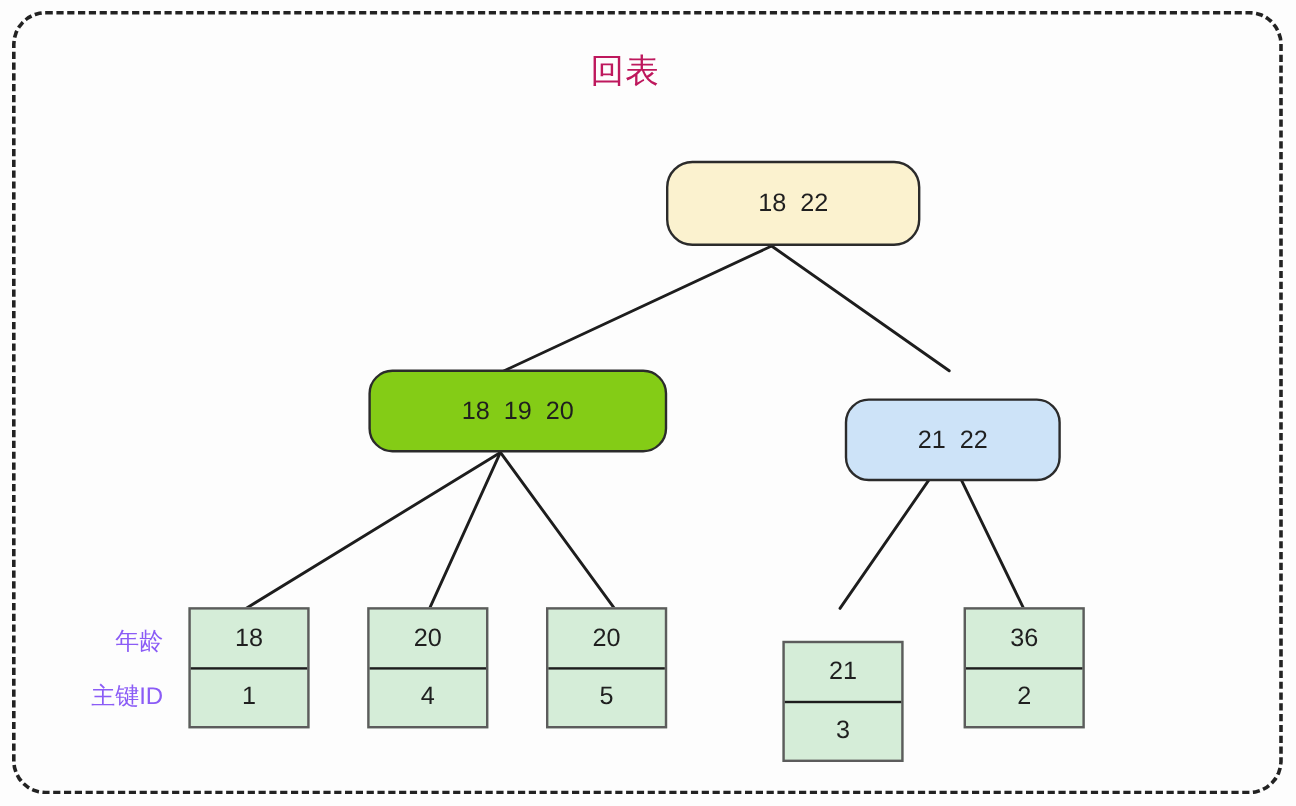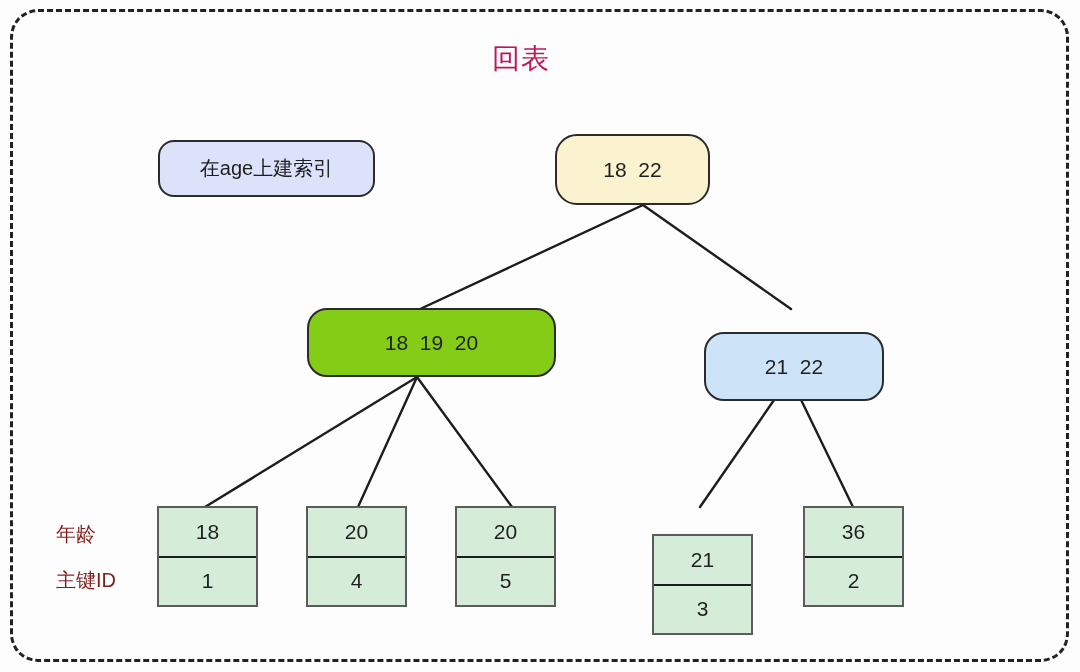--- a/index.html
+++ b/index.html
@@ -59,21 +59,21 @@
     top: 140px;
     width: 217px;
     height: 57px;
     border-radius: 16px;
     background: #dbe2fa;
     font-size: 20px;
   }
   .node-root {
     left: 555px;
     top: 134px;
-    width: 155px;
+    width: 212px;
     height: 71px;
     border-radius: 22px;
     background: #fbf2cf;
   }
   .node-internal-left {
     left: 307px;
     top: 308px;
     width: 249px;
     height: 69px;
     border-radius: 20px;
@@ -113,23 +113,23 @@
     border-bottom: 2px solid #1d1d1d;
   }
   .leaf-1 { left: 157px; }
   .leaf-2 { left: 306px; }
   .leaf-3 { left: 455px; }
   .leaf-4 { left: 652px; margin-top: 28px; }
   .leaf-5 { left: 803px; }
   .row-label {
     position: absolute;
     width: 80px;
-    text-align: left;
+    text-align: right;
     font-size: 20px;
-    color: #7f1d1d;
+    color: #8b5cf6;
   }
   .row-label-age { left: 56px; top: 521px; }
   .row-label-id  { left: 56px; top: 567px; }
 </style>
 </head>
 <body>
 
 <div id="canvas">
 
   <div class="outer-frame"></div>
@@ -141,23 +141,20 @@
       <path d="M643 205 L418 310"></path>
       <path d="M643 205 L791 309"></path>
       <path d="M417 377 L205 507"></path>
       <path d="M417 377 L358 507"></path>
       <path d="M417 377 L512 507"></path>
       <path d="M790 377 L700 507"></path>
       <path d="M790 377 L853 507"></path>
     </g>
   </svg>
 
-  <div class="node node-annotation">
-    <span>在age上建索引</span>
-  </div>
 
   <div class="node node-root">
     <span>18  22</span>
   </div>
 
   <div class="node node-internal-left">
     <span>18  19  20</span>
   </div>
 
   <div class="node node-internal-right">

